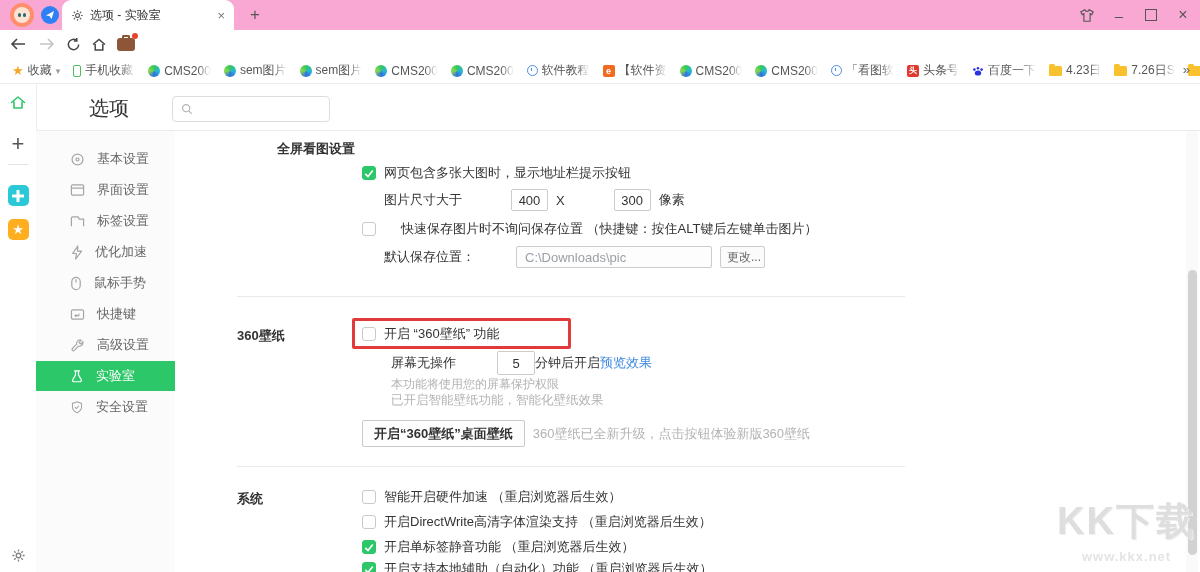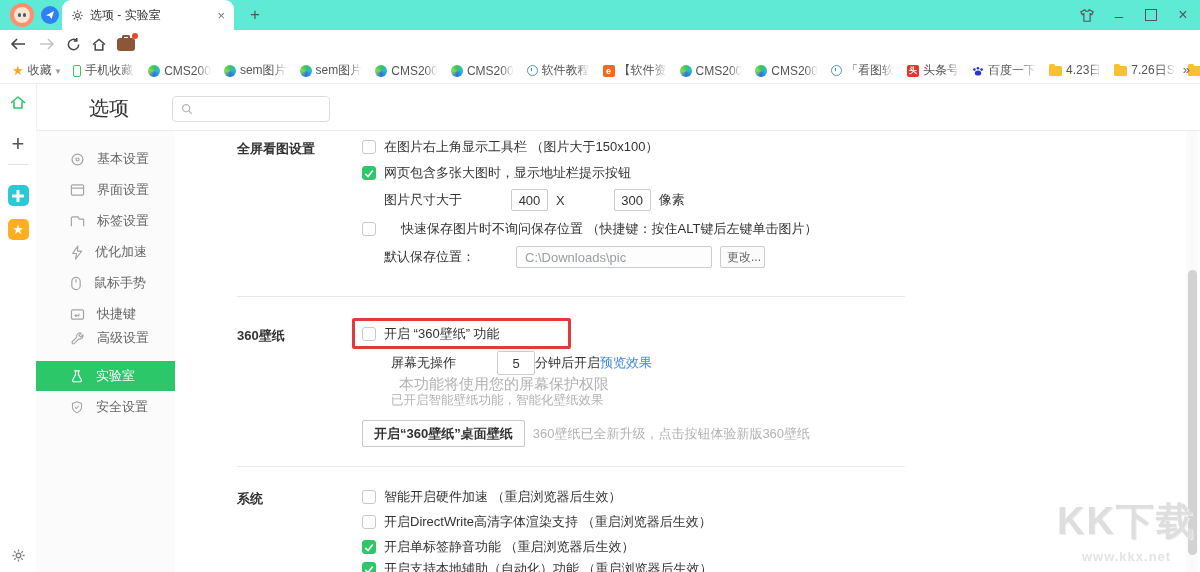--- a/index.html
+++ b/index.html
@@ -1,19 +1,19 @@
 <!DOCTYPE html>
 <html><head>
 <meta charset="utf-8">
 <style>
   html,body{margin:0;padding:0;background:#fff;font-family:"Liberation Sans","DejaVu Sans",sans-serif;}
   .stage{position:relative;width:1200px;height:572px;background:#fff;overflow:hidden;}
   svg{display:block;}
   
-  .titlebar{position:absolute;left:0;top:0;width:1200px;height:30px;background:#5eead4;}
+  .titlebar{position:absolute;left:0;top:0;width:1200px;height:30px;background:#f9a8d4;}
   .logo{position:absolute;left:10px;top:3px;width:24px;height:24px;border-radius:50%;background:#ff8e6c;}
   .logo .face{position:absolute;left:4px;top:4px;width:16px;height:16px;border-radius:50%;background:#ffe3d2;}
   .logo .eye{position:absolute;top:10px;width:3px;height:4px;border-radius:2px;background:#2d6b74;}
   .sendbtn{position:absolute;left:41px;top:6px;width:18px;height:18px;border-radius:50%;background:#2f80f5;display:flex;align-items:center;justify-content:center;}
   .tab{position:absolute;left:62px;top:0;width:172px;height:30px;background:#fff;border-radius:9px 9px 0 0;display:flex;align-items:center;padding:0 9px;box-sizing:border-box;gap:6px;}
   .tab-title{font-size:12px;color:#333;flex:1;white-space:nowrap;overflow:hidden;}
   .tab-close{color:#777;font-size:13px;line-height:1;cursor:default;}
   .newtab{position:absolute;left:244px;top:4px;width:22px;height:22px;font-size:17px;color:#555;text-align:center;line-height:21px;}
   .wctrl{position:absolute;top:0;height:30px;display:flex;align-items:center;justify-content:center;width:34px;color:#555;}
   
@@ -347,47 +347,43 @@
           </svg>
         <span>鼠标手势</span>
       </div>
       <div class="side-item" style="top:168px;">
         <svg width="15" height="13" viewBox="0 0 16 14">
             <rect x="1.5" y="2" width="13" height="10" rx="1.5" fill="none" stroke="#a5a5a5" stroke-width="1.3"></rect>
             <path d="M9.5 6v2.2H5.5M6.8 7 5.3 8.2l1.5 1.2" fill="none" stroke="#a5a5a5" stroke-width="1.1"></path>
           </svg>
         <span>快捷键</span>
       </div>
-      <div class="side-item" style="top:192px;">
+      <div class="side-item" style="top:199px;">
         <svg width="15" height="15" viewBox="0 0 16 16">
             <path d="M13.8 5.2a3.6 3.6 0 0 1-4.6 3.4l-4.6 4.6a1.4 1.4 0 1 1-2-2l4.6-4.6a3.6 3.6 0 0 1 3.4-4.6c.5 0 1 .1 1.4.3L9.6 4.7l1.7 1.7 2.4-2.4c.1.4.1.8.1 1.2z" fill="none" stroke="#a5a5a5" stroke-width="1.2"></path>
           </svg>
         <span>高级设置</span>
       </div>
       <div class="side-item active" style="top:230px;">
         <svg width="14" height="15" viewBox="0 0 16 16">
             <path d="M5.2 1.5h5.6M6.3 1.5v4.6l-3.2 5.7A1.6 1.6 0 0 0 4.5 14h7a1.6 1.6 0 0 0 1.4-2.2L9.7 6.1V1.5" fill="none" stroke="#fff" stroke-width="1.4" stroke-linecap="round" stroke-linejoin="round"></path>
           </svg>
         <span>实验室</span>
       </div>
       <div class="side-item" style="top:261px;">
         <svg width="14" height="15" viewBox="0 0 16 16">
             <path d="M8 1.5 13.2 3.4v3.7c0 3.3-2.2 5.6-5.2 6.9-3-1.3-5.2-3.6-5.2-6.9V3.4z" fill="none" stroke="#a5a5a5" stroke-width="1.2"></path>
             <path d="M5.7 7.6 7.3 9.2 10.4 6" fill="none" stroke="#a5a5a5" stroke-width="1.2"></path>
           </svg>
         <span>安全设置</span>
       </div>
     </div>
 
-    <div class="seclabel" style="top:56px;">全屏看图设置</div>
-
-    <div class="crow" style="left:362px;top:55px;height:16px;">
-      <span class="cb"></span>
-      <span>在图片右上角显示工具栏 （图片大于150x100）</span>
-    </div>
+    <div class="seclabel" style="top:56px;margin-left:40px;">全屏看图设置</div>
+
 
     <div class="crow" style="left:362px;top:81px;height:16px;">
       <span class="cb on">
           <svg width="10" height="9" viewBox="0 0 12 10">
             <path d="M1.5 5.5 4.8 8.5 10.5 1.5" fill="none" stroke="#fff" stroke-width="2"></path>
           </svg>
         </span>
       <span>网页包含多张大图时，显示地址栏提示按钮</span>
     </div>
 
@@ -420,21 +416,21 @@
     </div>
     <div class="redbox"></div>
 
     <div class="crow" style="left:391px;top:267px;height:24px;gap:0;">
       <span>屏幕无操作</span>
       <input class="tin" style="width: 38px; height: 24px;" value="5">
       <span>分钟后开启</span>
       <span class="link">预览效果</span>
     </div>
 
-    <div class="crow grayt" style="left:391px;top:293px;height:14px;font-size:15px;margin-left:8px;">
+    <div class="crow grayt" style="left:391px;top:293px;height:14px;font-size:12px;">
         <span>本功能将使用您的屏幕保护权限</span>
       </div>
     <div class="crow grayt" style="left:391px;top:309px;height:14px;font-size:12.5px;">
         <span>已开启智能壁纸功能，智能化壁纸效果</span>
       </div>
 
     <div class="crow" style="left:362px;top:336px;height:27px;gap:8px;">
       <button class="wallbtn">开启“360壁纸”桌面壁纸</button>
       <span class="grayt">360壁纸已全新升级，点击按钮体验新版360壁纸</span>
     </div>

